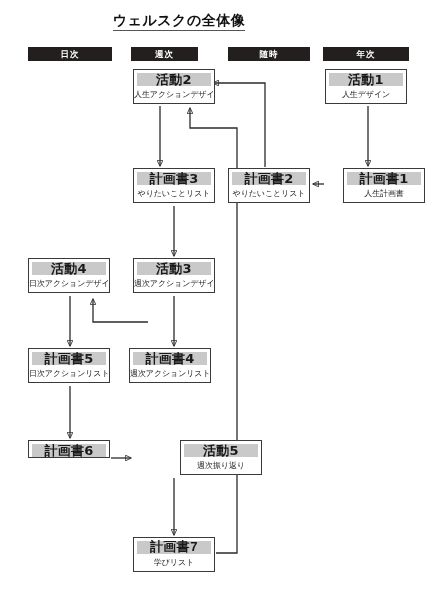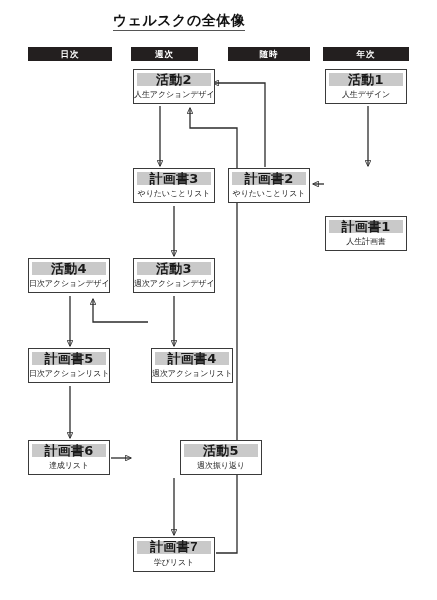--- a/index.html
+++ b/index.html
@@ -156,48 +156,47 @@
   <div class="node" style="left:133px; top:168px;">
     <div class="node-head">計画書3</div>
     <div class="node-body">やりたいことリスト</div>
   </div>
 
   <div class="node" style="left:228px; top:168px;">
     <div class="node-head">計画書2</div>
     <div class="node-body">やりたいことリスト</div>
   </div>
 
-  <div class="node" style="left:325px; top:168px;margin-top:48px;">
+  <div class="node" style="left:343px; top:168px;">
     <div class="node-head">計画書1</div>
     <div class="node-body">人生計画書</div>
   </div>
 
   <div class="node" style="left:28px; top:258px;">
     <div class="node-head">活動4</div>
     <div class="node-body">日次アクションデザイン</div>
   </div>
 
   <div class="node" style="left:133px; top:258px;">
     <div class="node-head">活動3</div>
     <div class="node-body">週次アクションデザイン</div>
   </div>
 
   <div class="node" style="left:28px; top:348px;">
     <div class="node-head">計画書5</div>
     <div class="node-body">日次アクションリスト</div>
   </div>
 
-  <div class="node" style="left:151px; top:348px;">
+  <div class="node" style="left:129px; top:348px;">
     <div class="node-head">計画書4</div>
     <div class="node-body">週次アクションリスト</div>
   </div>
 
   <div class="node" style="left:28px; top:440px;">
     <div class="node-head">計画書6</div>
-    <div class="node-body">達成リスト</div>
   </div>
 
   <div class="node" style="left:133px; top:440px;margin-left:47px;">
     <div class="node-head">活動5</div>
     <div class="node-body">週次振り返り</div>
   </div>
 
   <div class="node" style="left:133px; top:537px;font-family:Liberation Mono, monospace;">
     <div class="node-head">計画書7</div>
     <div class="node-body">学びリスト</div>

